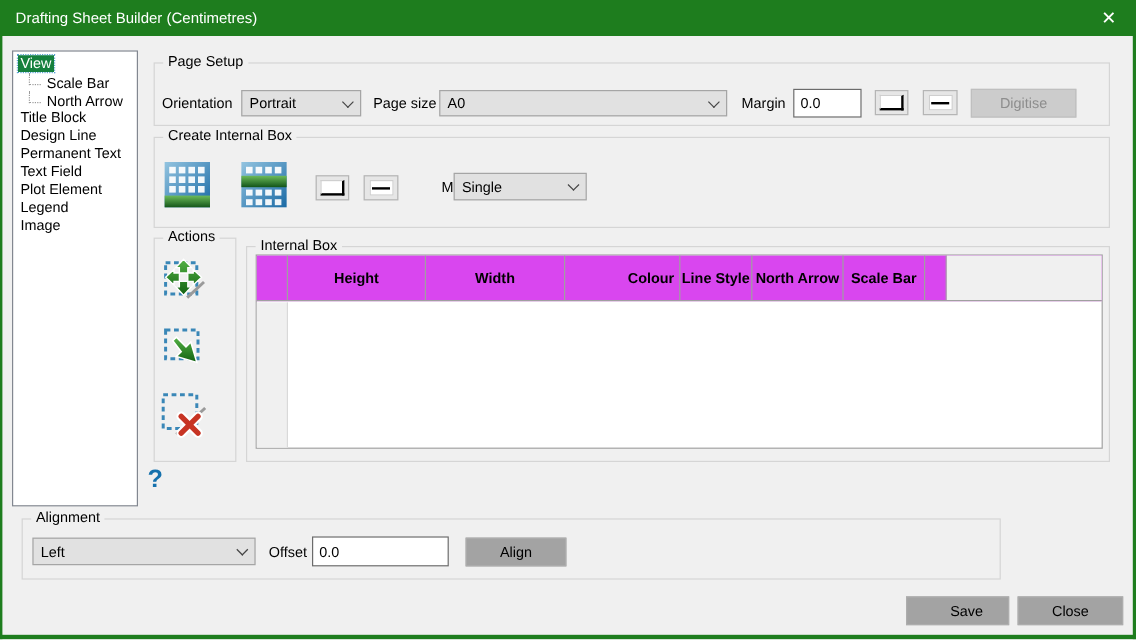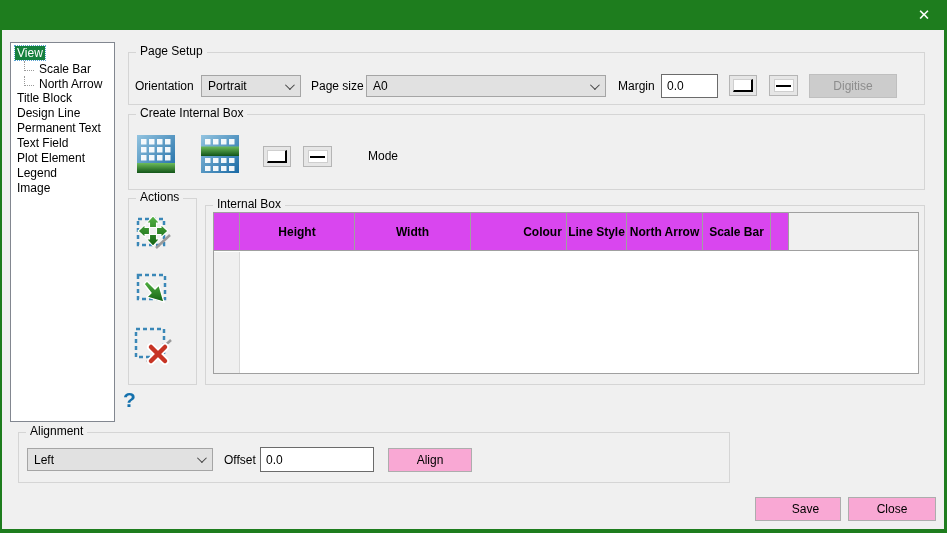--- a/index.html
+++ b/index.html
@@ -25,21 +25,21 @@
   .connector { display:inline-block; width:10px; height:10px; border-left:1px dotted #9a9a9a; border-bottom:1px dotted #9a9a9a; vertical-align:2px; margin-right:3px; }
 
   
   .group { position:absolute; border:1px solid #d5d5d5; }
   .legend { position:absolute; top:-9px; left:7px; background:#f0f0f0; padding:0 4px; white-space:nowrap; }
 
   
   .combo { position:absolute; height:22px; background:#e1e1e1; border:1px solid #a5a5a5; display:flex; align-items:center; padding:0 22px 0 6px; cursor:pointer; }
   .combo .chev { position:absolute; right:8px; top:7px; width:7px; height:7px; border-right:1.4px solid #444; border-bottom:1.4px solid #444; transform:rotate(45deg) translateY(-2px); }
   .textbox { position:absolute; background:#fff; border:1px solid #6b6b6b; padding:0 5px; font-family:inherit; font-size:12px; color:#000; }
-  .btn { position:absolute; background:#f9a8d4; border:1px solid #adadad; display:flex; align-items:center; justify-content:center; font-size:12px; cursor:pointer; }
+  .btn { position:absolute; background:#a3a3a3; border:1px solid #adadad; display:flex; align-items:center; justify-content:center; font-size:12px; cursor:pointer; }
   .btn.disabled { background:#cccccc; border-color:#bfbfbf; color:#8d8d8d; cursor:default; }
   .mini-btn { position:absolute; width:28px; height:21px; background:#e6e6e6; border:1px solid #b5b5b5; display:flex; align-items:center; justify-content:center; cursor:pointer; }
   .mini-box { width:20px; height:13px; background:#fff; border:1px solid #cfcfcf; border-right:2px solid #000; border-bottom:2px solid #000; }
   .mini-line { width:20px; height:13px; background:linear-gradient(#000,#000) center / 85% 2px no-repeat, #fff; border:1px solid #cfcfcf; }
   .lab { position:absolute; white-space:nowrap; }
 
   .icon-btn { position:absolute; cursor:pointer; }
 
   
   .tbl { position:absolute; left:7px; top:6px; width:706px; height:162px; background:#fff; border:1px solid #a0a0a0; }
@@ -49,20 +49,21 @@
   .rowhdr { position:absolute; left:0; top:39px; bottom:0; width:26px; background:#f0f0f0; border-right:1px solid #d9d9d9; }
 
   .help { position:absolute; left:123px; top:388px; color:#1571ad; font-size:21px; font-weight:bold; cursor:pointer; }
 </style>
 </head>
 <body>
 
 <div class="window">
 
   <div class="titlebar">
+    <span class="title-text">Drafting Sheet Builder (Centimetres)</span>
     <span class="close-btn">✕</span>
   </div>
   <div class="frame-left"></div>
   <div class="frame-right"></div>
   <div class="frame-bottom"></div>
 
   <div class="tree">
     <div class="tree-item selected"><span class="lbl">View</span></div>
     <div class="tree-item child"><span class="connector"></span><span class="lbl">Scale Bar</span></div>
     <div class="tree-item child"><span class="connector"></span><span class="lbl">North Arrow</span></div>
@@ -154,20 +155,24 @@
     </div>
 
     <div class="mini-btn" style="left:134px; top:31px;">
         <div class="mini-box"></div>
       </div>
     <div class="mini-btn" style="left:174px; top:31px; width:29px;">
         <div class="mini-line"></div>
       </div>
 
     <span class="lab" style="left:215px; top:34px;margin-left:24px;">Mode</span>
+    <div class="combo" style="left:249px; top:29px; width:111px; height:23px;">
+      <span>Single</span>
+      <span class="chev"></span>
+    </div>
   </div>
 
   <div class="group" style="left:128px; top:198px; width:69px; height:187px;">
     <span class="legend">Actions</span>
 
     <div class="icon-btn" style="left:6px; top:13px;">
       <svg width="37" height="39" viewBox="0 0 37 39">
         <defs>
           <linearGradient id="agr" x1="0" y1="0" x2="0" y2="1">
               <stop offset="0" stop-color="#54b244"></stop>
@@ -214,21 +219,21 @@
         <div class="cell" style="width:68px;">Scale Bar</div>
         <div class="cell" style="width:18px;"></div>
         <div class="cell filler"></div>
       </div>
       <div class="rowhdr"></div>
     </div>
   </div>
 
   <div class="help">?</div>
 
-  <div class="group" style="left:18px; top:432px; width:712px; height:51px;">
+  <div class="group" style="left:18px; top:432px; width:816px; height:51px;">
     <span class="legend">Alignment</span>
     <div class="combo" style="left:8px; top:15px; width:186px; height:23px;">
       <span>Left</span>
       <span class="chev"></span>
     </div>
     <span class="lab" style="left:205px; top:20px;">Offset</span>
     <input class="textbox" style="left: 241px; top: 14px; width: 114px; height: 25px;" value="0.0">
     <div class="btn" style="left:369px; top:15px; width:84px; height:24px;">Align</div>
   </div>
 

